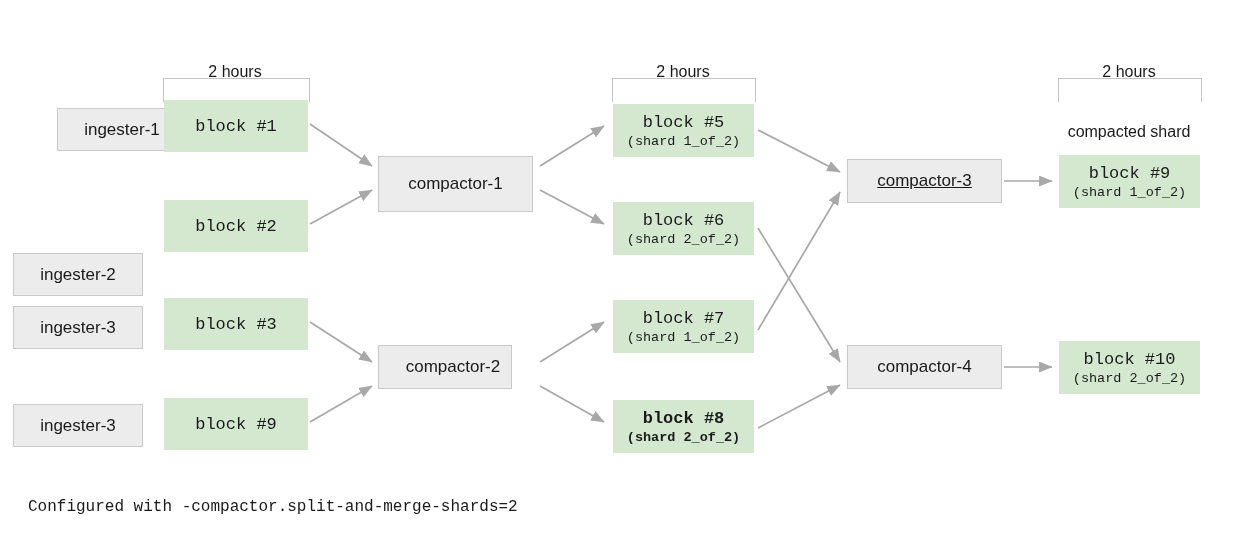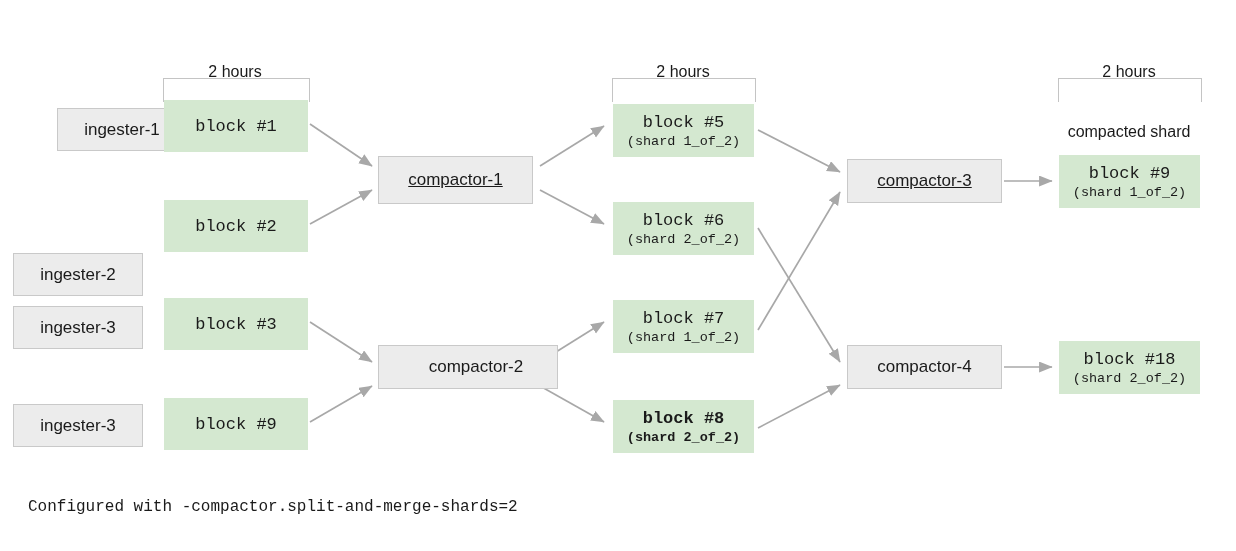--- a/index.html
+++ b/index.html
@@ -157,24 +157,24 @@
   <div class="node block" style="left:164px; top:200px; width:144px; height:52px;">
     <span class="title">block #2</span>
   </div>
   <div class="node block" style="left:164px; top:298px; width:144px; height:52px;">
     <span class="title">block #3</span>
   </div>
   <div class="node block" style="left:164px; top:398px; width:144px; height:52px;">
     <span class="title">block #9</span>
   </div>
 
-  <div class="node compactor" style="left:378px; top:156px; width:155px; height:48px;text-decoration:underline;">
+  <div class="node compactor" style="left:378px; top:156px; width:155px; height:56px;">
     <span>compactor-1</span>
   </div>
-  <div class="node compactor" style="left:378px; top:345px; width:180px; height:44px;padding-left:16px;">
+  <div class="node compactor" style="left:378px; top:345px; width:134px; height:44px;padding-left:16px;">
     <span>compactor-2</span>
   </div>
 
   <div class="node block" style="left:613px; top:104px; width:141px; height:53px;">
     <span class="title">block #5</span>
     <span class="sub">(shard 1_of_2)</span>
   </div>
   <div class="node block" style="left:613px; top:202px; width:141px; height:53px;">
     <span class="title">block #6</span>
     <span class="sub">(shard 2_of_2)</span>
@@ -193,19 +193,19 @@
   </div>
   <div class="node compactor" style="left:847px; top:345px; width:155px; height:44px;">
     <span>compactor-4</span>
   </div>
 
   <div class="node block" style="left:1059px; top:155px; width:141px; height:53px;">
     <span class="title">block #9</span>
     <span class="sub">(shard 1_of_2)</span>
   </div>
   <div class="node block" style="left:1059px; top:341px; width:141px; height:53px;">
-    <span class="title">block #18</span>
+    <span class="title">block #10</span>
     <span class="sub">(shard 2_of_2)</span>
   </div>
 
   <div class="caption" style="left:28px; top:498px;">Configured with -compactor.split-and-merge-shards=2</div>
 
 </div>
 
 </body></html>

